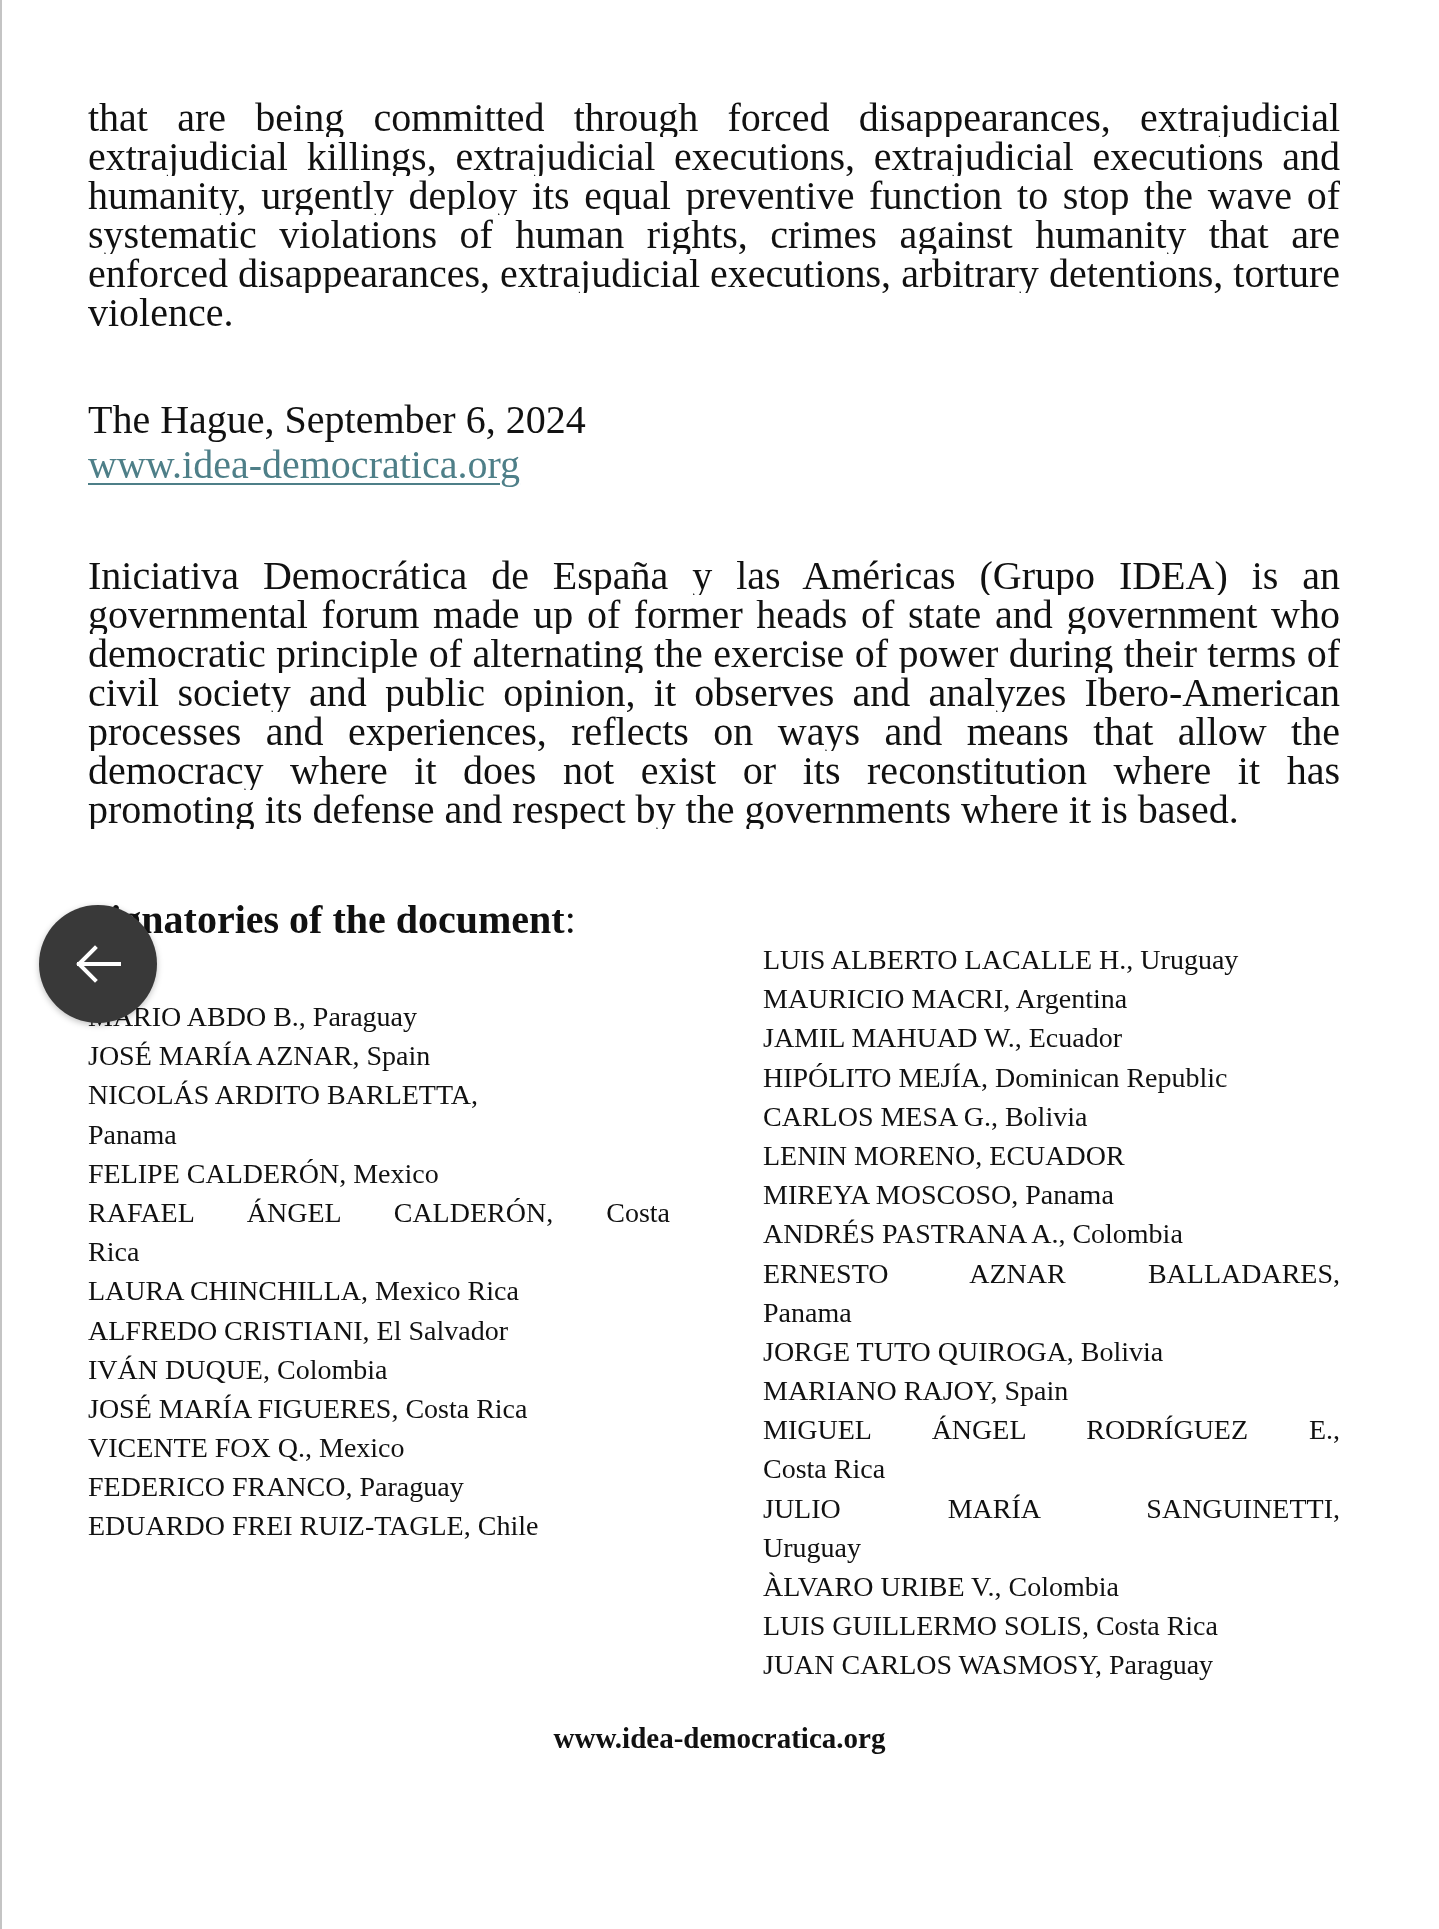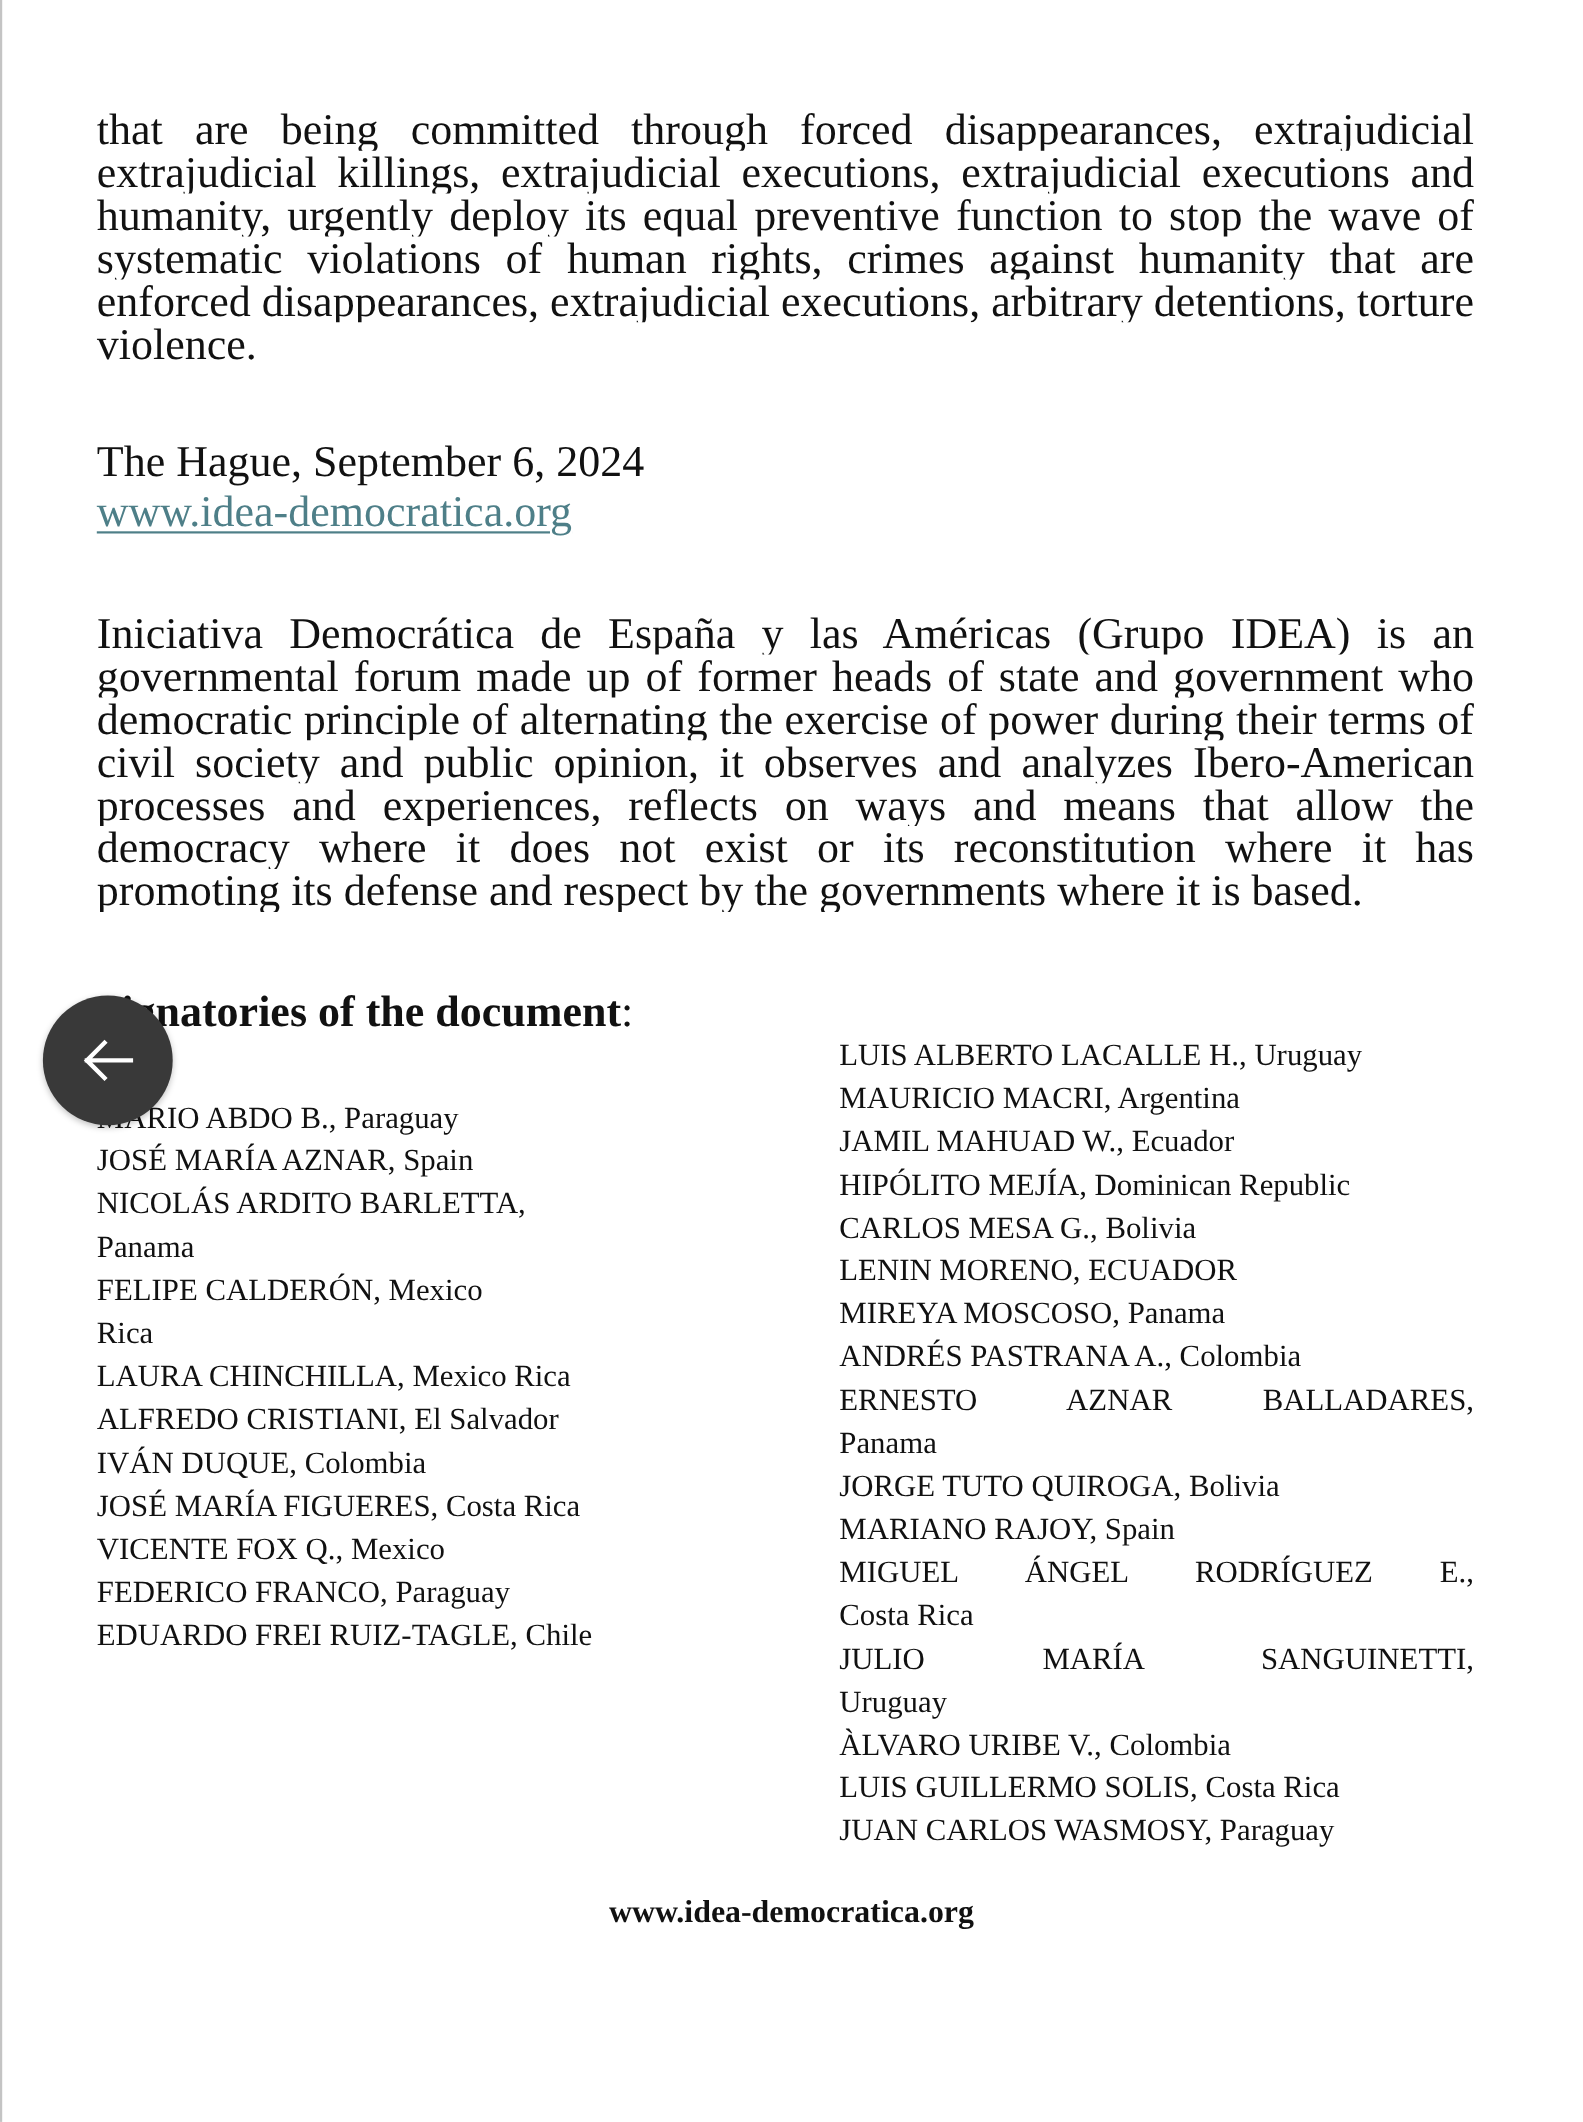--- a/index.html
+++ b/index.html
@@ -54,20 +54,21 @@
 <div class="line" style="top:900px">
   <span class="sig-head">Signatories of the document</span><span>:</span>
 </div>
 
 <div class="col" style="left:88px; top:997px; width:582px;">
   <div class="row">MARIO ABDO B., Paraguay</div>
   <div class="row">JOSÉ MARÍA AZNAR, Spain</div>
   <div class="row">NICOLÁS ARDITO BARLETTA,</div>
   <div class="row">Panama</div>
   <div class="row">FELIPE CALDERÓN, Mexico</div>
+  <div class="row just">RAFAEL ÁNGEL CALDERÓN, Costa</div>
   <div class="row">Rica</div>
   <div class="row">LAURA CHINCHILLA, Mexico Rica</div>
   <div class="row">ALFREDO CRISTIANI, El Salvador</div>
   <div class="row">IVÁN DUQUE, Colombia</div>
   <div class="row">JOSÉ MARÍA FIGUERES, Costa Rica</div>
   <div class="row">VICENTE FOX Q., Mexico</div>
   <div class="row">FEDERICO FRANCO, Paraguay</div>
   <div class="row">EDUARDO FREI RUIZ-TAGLE, Chile</div>
 </div>
 

